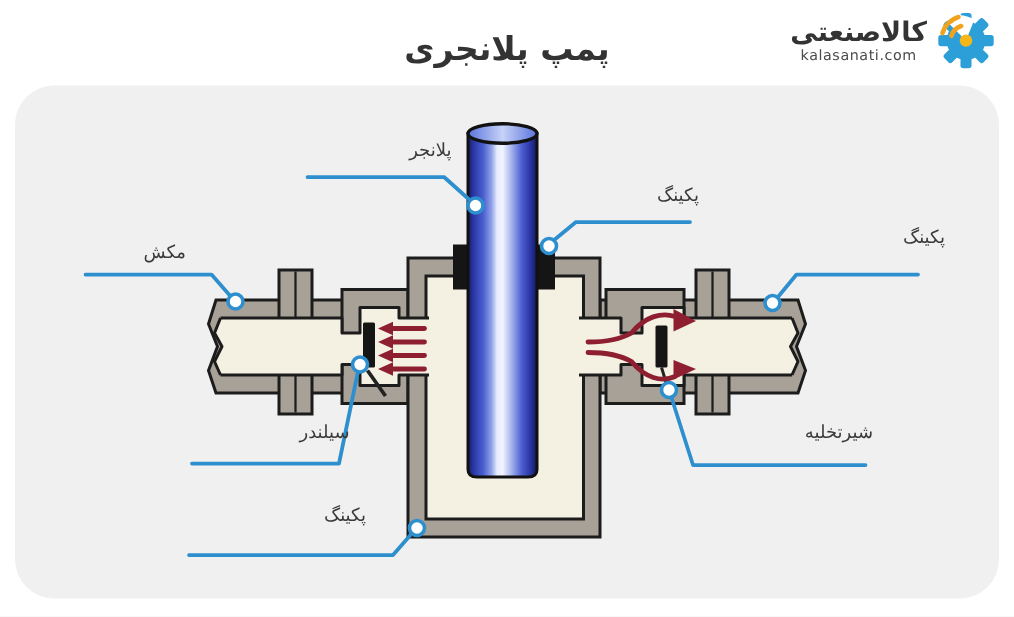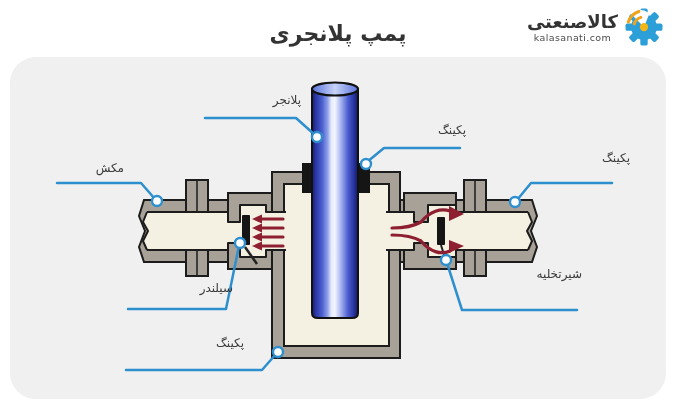--- a/index.html
+++ b/index.html
@@ -184,14 +184,14 @@
     <path class="leader" d="M126,370 H262 L276,354"></path>
     <circle class="leaddot" cx="278" cy="352" r="5"></circle>
   </g>
 </svg>
 
 <div class="lbl" style="left:215px;top:93px;width:86px">پلانجر</div>
 <div class="lbl" style="left:380px;top:123px;width:86px">پکینگ</div>
 <div class="lbl" style="left:38px;top:161px;width:86px">مکش</div>
 <div class="lbl" style="left:544px;top:151px;width:86px">پکینگ</div>
 <div class="lbl" style="left:133px;top:281px;width:100px">سیلندر</div>
-<div class="lbl" style="left:482px;top:267px;width:100px">شیرتخلیه</div>
+<div class="lbl" style="left:482px;top:281px;width:100px">شیرتخلیه</div>
 <div class="lbl" style="left:148px;top:336px;width:96px">پکینگ</div>
 
 </body></html>

